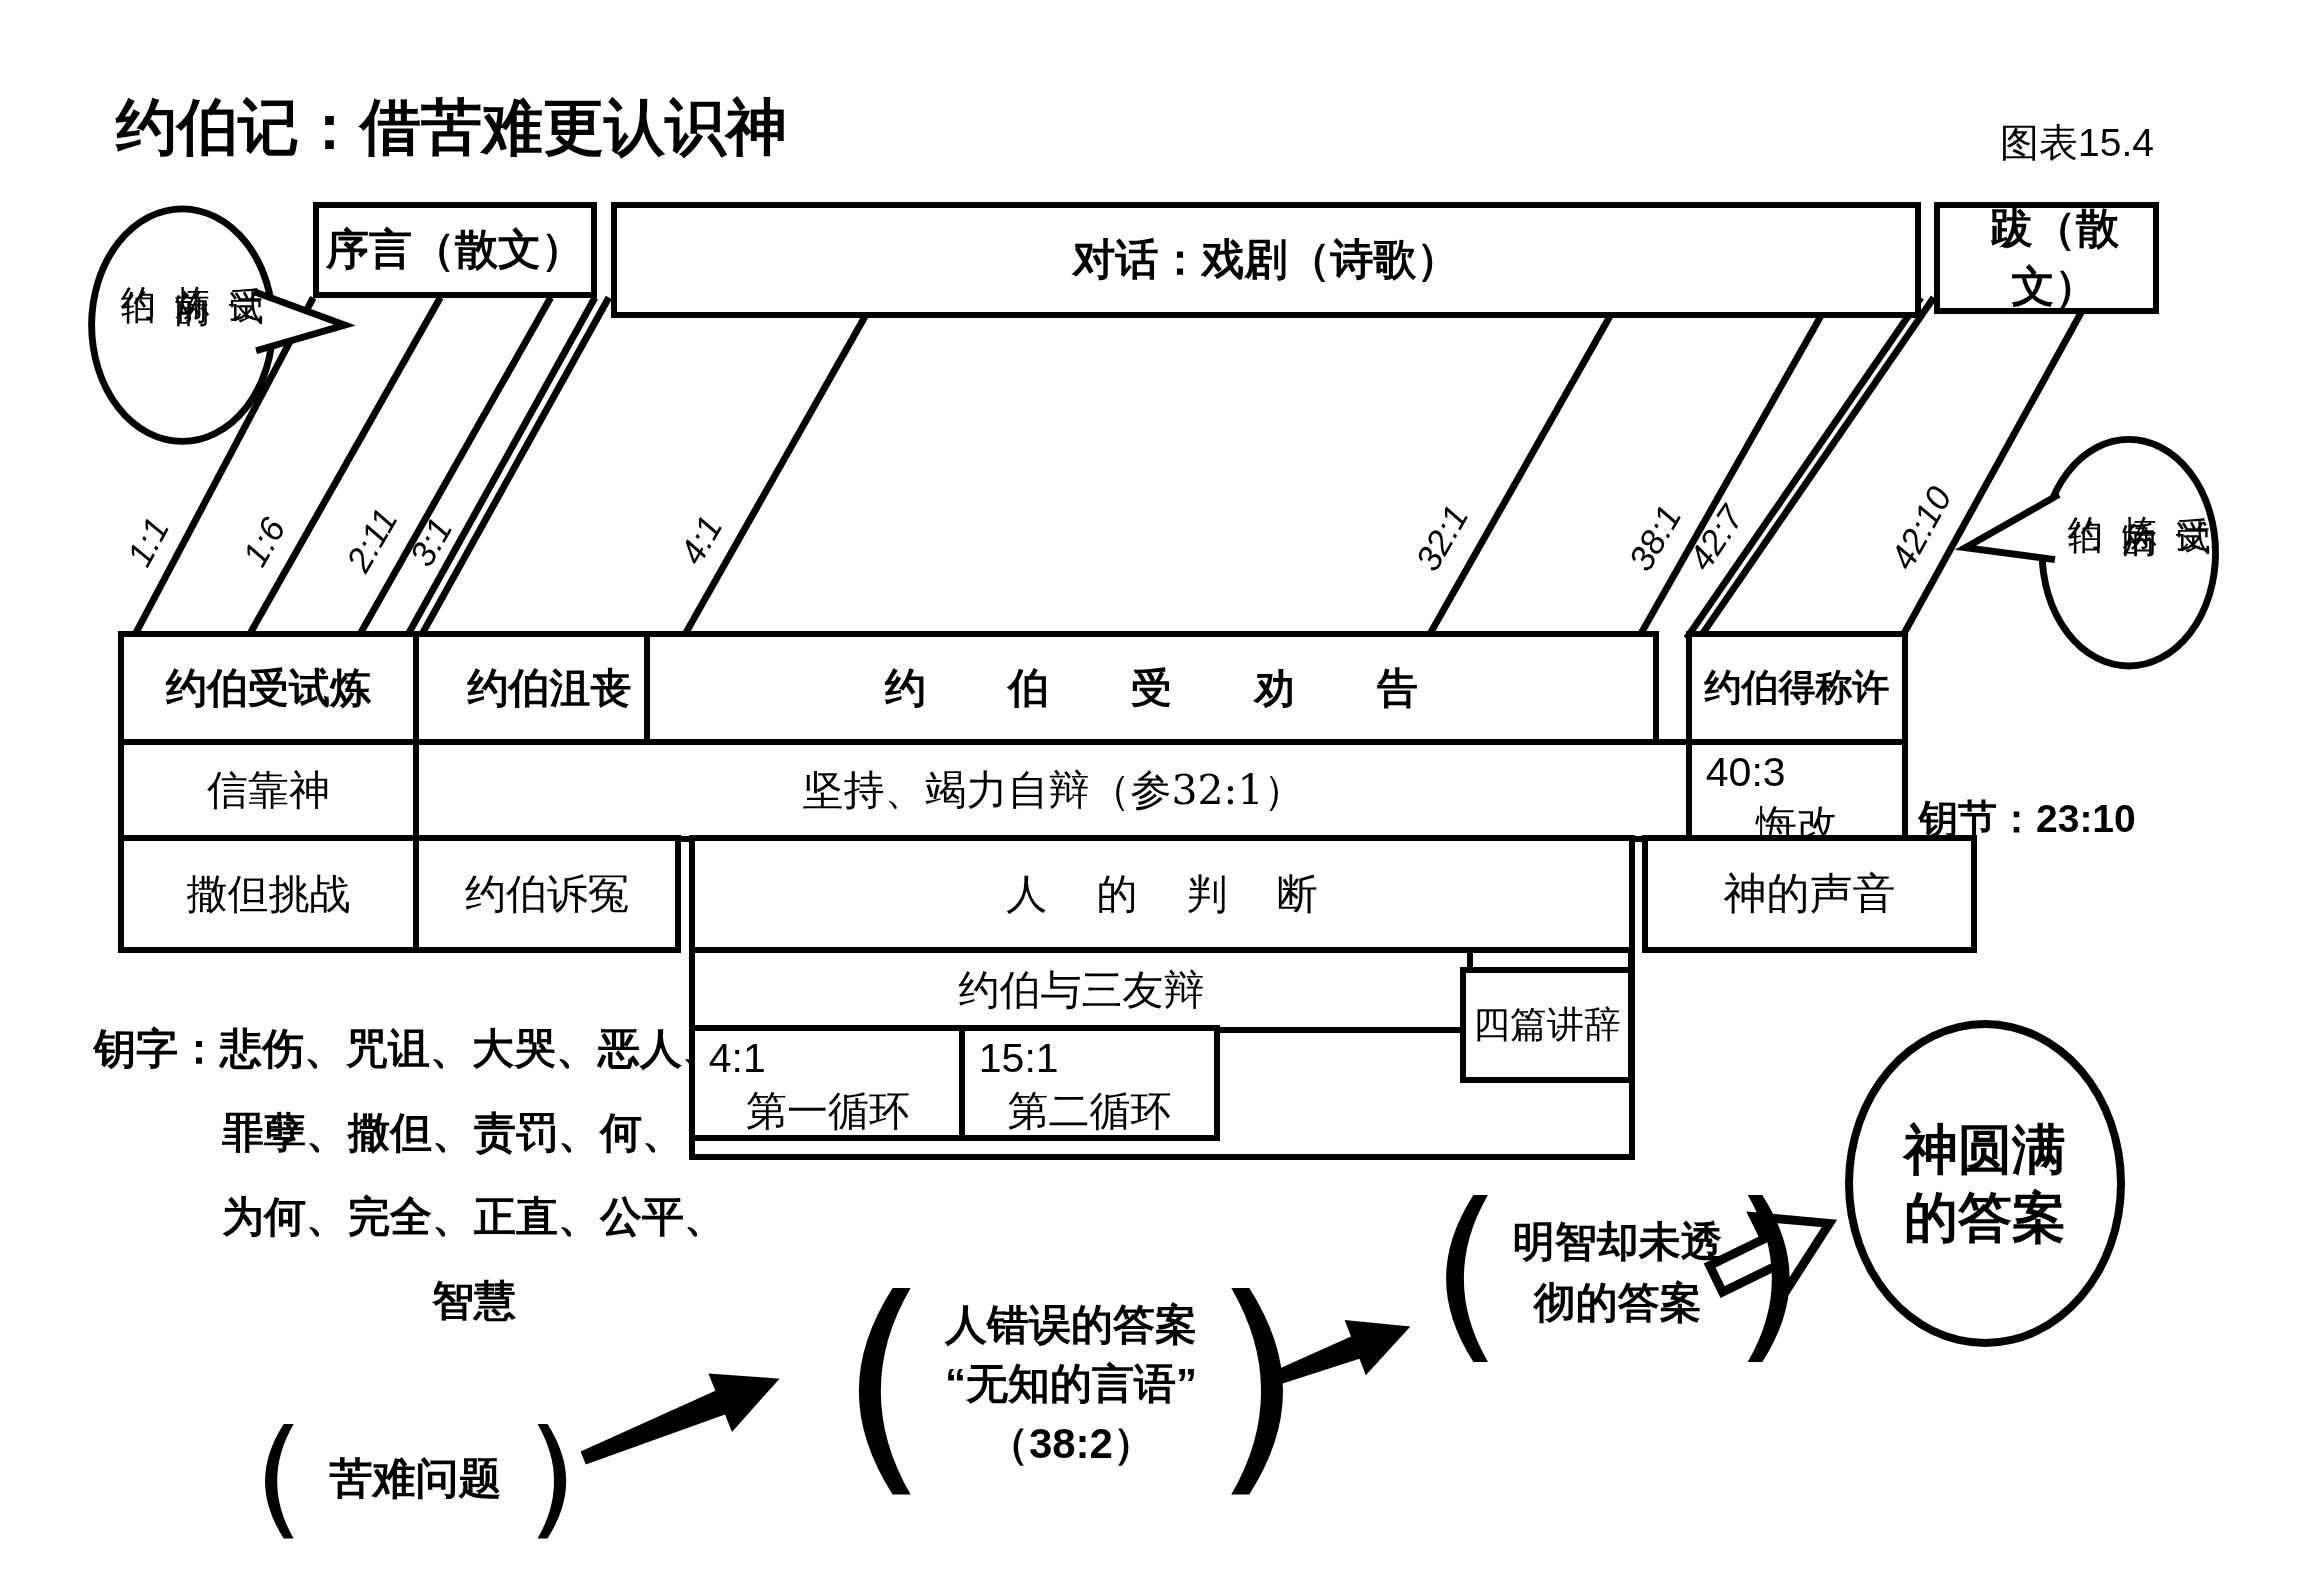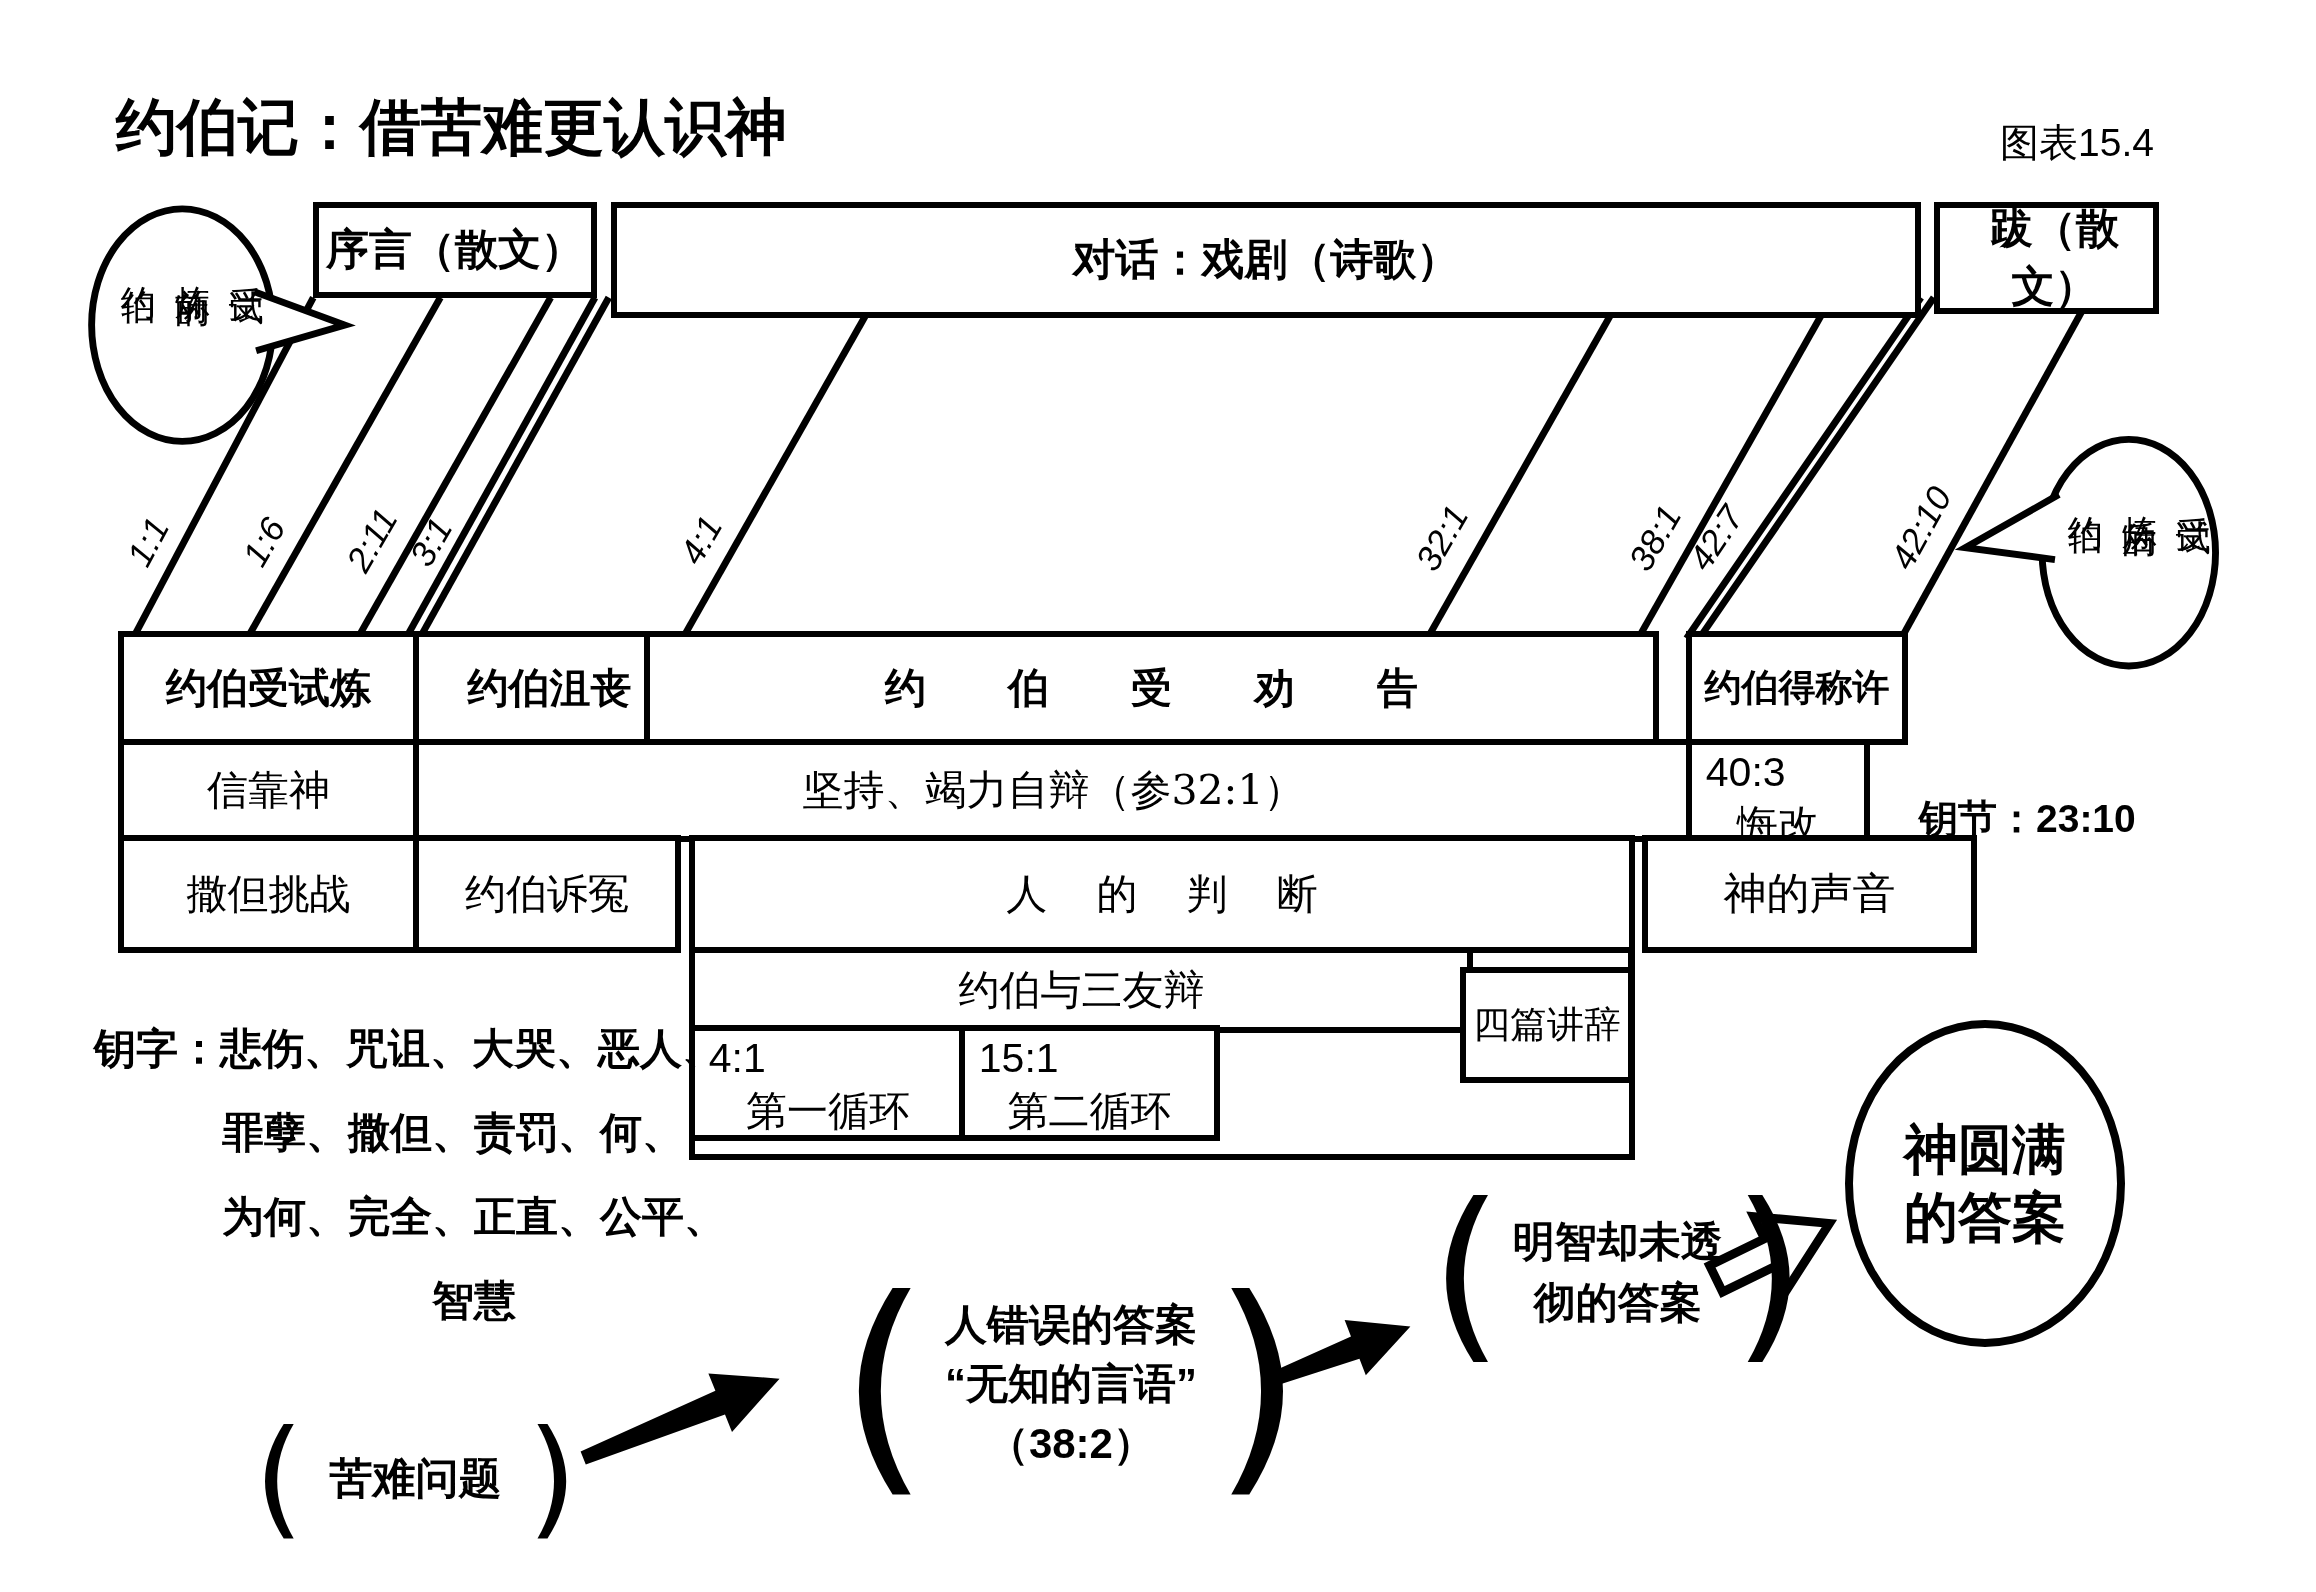--- a/index.html
+++ b/index.html
@@ -105,21 +105,21 @@
 
   <div class="cell hei" style="left:118px;top:631px;width:301px;height:114px;font-size:41px;">约伯受试炼</div>
   <div class="cell hei" style="left:413px;top:631px;width:273px;height:114px;font-size:41px;">约伯沮丧</div>
   <div class="cell hei spread1" style="left:644px;top:631px;width:1015px;height:114px;font-size:41px;">
     <span>约伯受劝告</span>
   </div>
   <div class="cell hei" style="left:1686px;top:631px;width:222px;height:114px;font-size:37px;">约伯得称许</div>
 
   <div class="cell song" style="left:118px;top:739px;width:301px;height:103px;font-size:41px;">信靠神</div>
   <div class="cell song" style="left:413px;top:739px;width:1281px;height:103px;font-size:41px;">坚持、竭力自辩（参32:1）</div>
-  <div class="cell refcell" style="left:1686px;top:739px;width:184px;height:103px;">
+  <div class="cell refcell" style="left:1686px;top:739px;width:222px;height:103px;">
     <div class="refline num">40:3</div>
     <div class="reflabel song">悔改</div>
   </div>
   <div class="keyverse">钥节：23:10</div>
 
   <div class="cell song" style="left:118px;top:835px;width:301px;height:118px;font-size:41px;">撒但挑战</div>
   <div class="cell song" style="left:413px;top:835px;width:268px;height:118px;font-size:41px;">约伯诉冤</div>
 
   <div class="abs" style="left:689px;top:835px;width:946px;height:325px;border:6.9px solid #000;"></div>
   <div class="cell song spread2" style="left:689px;top:835px;width:946px;height:118px;font-size:41px;">

